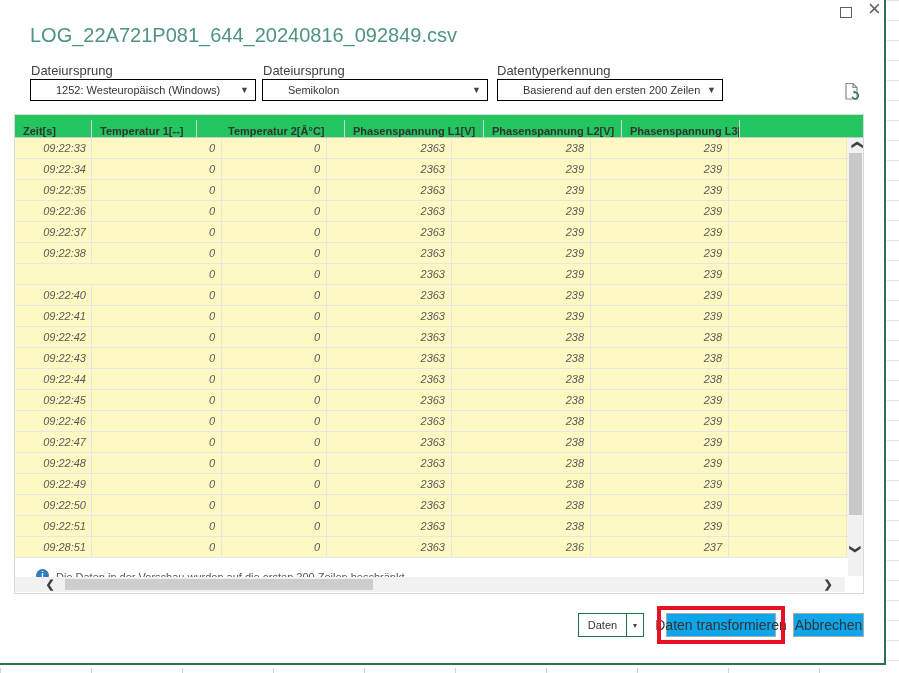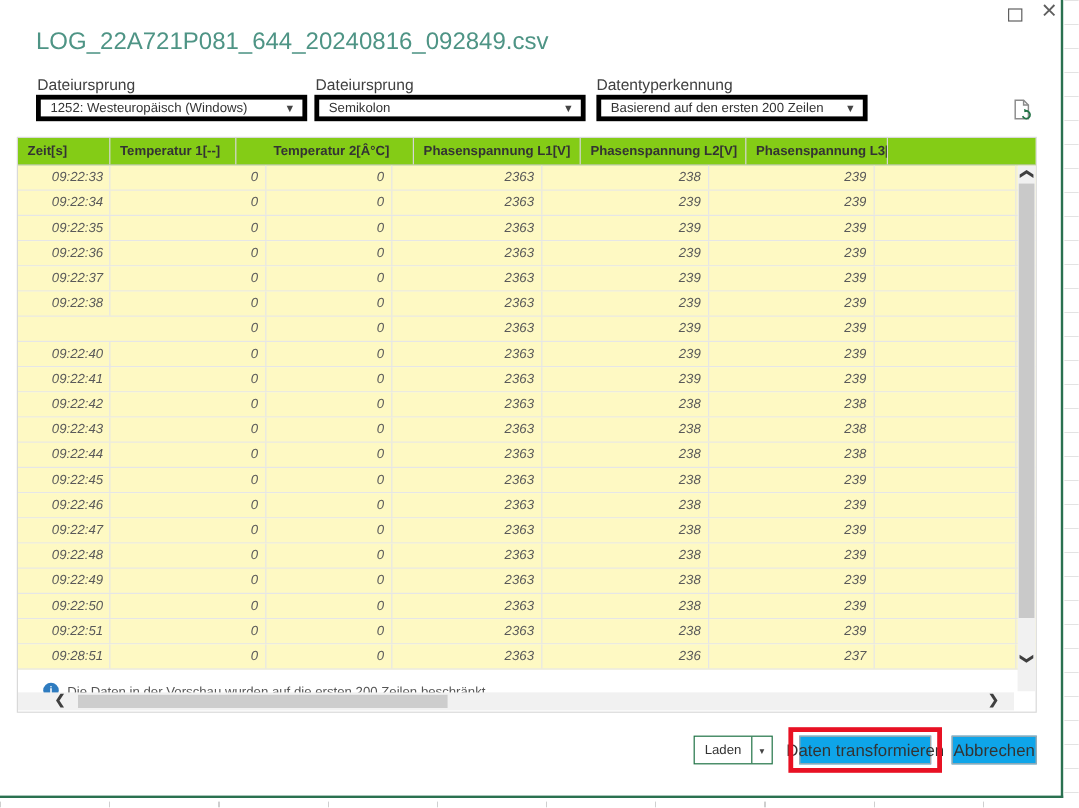--- a/index.html
+++ b/index.html
@@ -16,27 +16,27 @@
   .dlg-border-right { left:884px; top:0; width:2px; height:665px; background:#2a7150; }
   .dlg-border-bottom { left:0; top:663px; width:886px; height:2px; background:#2a7150; }
 
   
   .win-max { left:840px; top:7px; width:12px; height:11px; border:1px solid #5f5f5f; cursor:pointer; }
   .win-close { left:868px; top:-3px; font-size:22px; color:#5f5f5f; cursor:pointer; line-height:24px; }
 
   .dlg-title { left:30px; top:24px; font-size:20px; color:#4e9485; white-space:nowrap; }
 
   .fld-label { font-size:13px; color:#404040; white-space:nowrap;text-align:center; }
-  .select { height:22px; border:4px solid #000000; background:#fff; font-size:11px; color:#333;
-    display:flex; align-items:center; padding-left:8px; cursor:pointer; }
+  .select { height:22px; border:1px solid #000000; background:#fff; font-size:11px; color:#333;
+    display:flex; align-items:center; padding-left:25px; cursor:pointer; }
   .select .arr { margin-left:auto; padding-right:6px; color:#444; font-size:9px; }
 
   
   .pq-table { left:14px; top:114px; width:850px; height:480px; border:1px solid #d9d9d9; background:#fff; }
-  .thead { display:flex; height:23px; background:#84cc16; border-bottom:1px solid #c9c9c9; }
+  .thead { display:flex; height:23px; background:#22c55e; border-bottom:1px solid #c9c9c9;align-items:flex-end; }
   .hc { font-weight:bold; font-size:11px; color:#333; padding:5px 4px 0 8px;
     border-right:1px solid #d6d6d6; white-space:nowrap; overflow:hidden; flex:none; }
   .tr { display:flex; height:21px; border-bottom:1px solid #e6e6e6; background:#fef9c3; }
   .td { font-size:11px; font-style:italic; color:#595959; border-right:1px solid #e6e6e6;
     text-align:right; padding:4px 6px 0 0; white-space:nowrap; overflow:hidden; flex:none; }
   .td.time { padding-right:5px; }
 
   
   .info-icon { left:36px; top:569px; width:13px; height:13px; border-radius:50%; background:#2f7cc0;
     color:#fff; font-size:9px; font-weight:bold; text-align:center; line-height:13px; z-index:1; }
@@ -313,21 +313,21 @@
     <span class="chev chev-right">❯</span>
   </div>
 
   <div class="abs vscroll">
     <span class="chev chev-up">❯</span>
     <div class="v-thumb"></div>
     <span class="chev chev-down">❯</span>
   </div>
 
   <div class="btn-load-group abs">
-    <span class="btn-load-main">Laden</span>
+    <span class="btn-load-main">Daten</span>
     <span class="btn-load-split">
       <span>▾</span>
     </span>
   </div>
   <div class="btn btn-transform">Daten transformieren</div>
   <div class="btn btn-cancel">Abbrechen</div>
   <div class="abs red-annotation"></div>
 
 </div>
 

